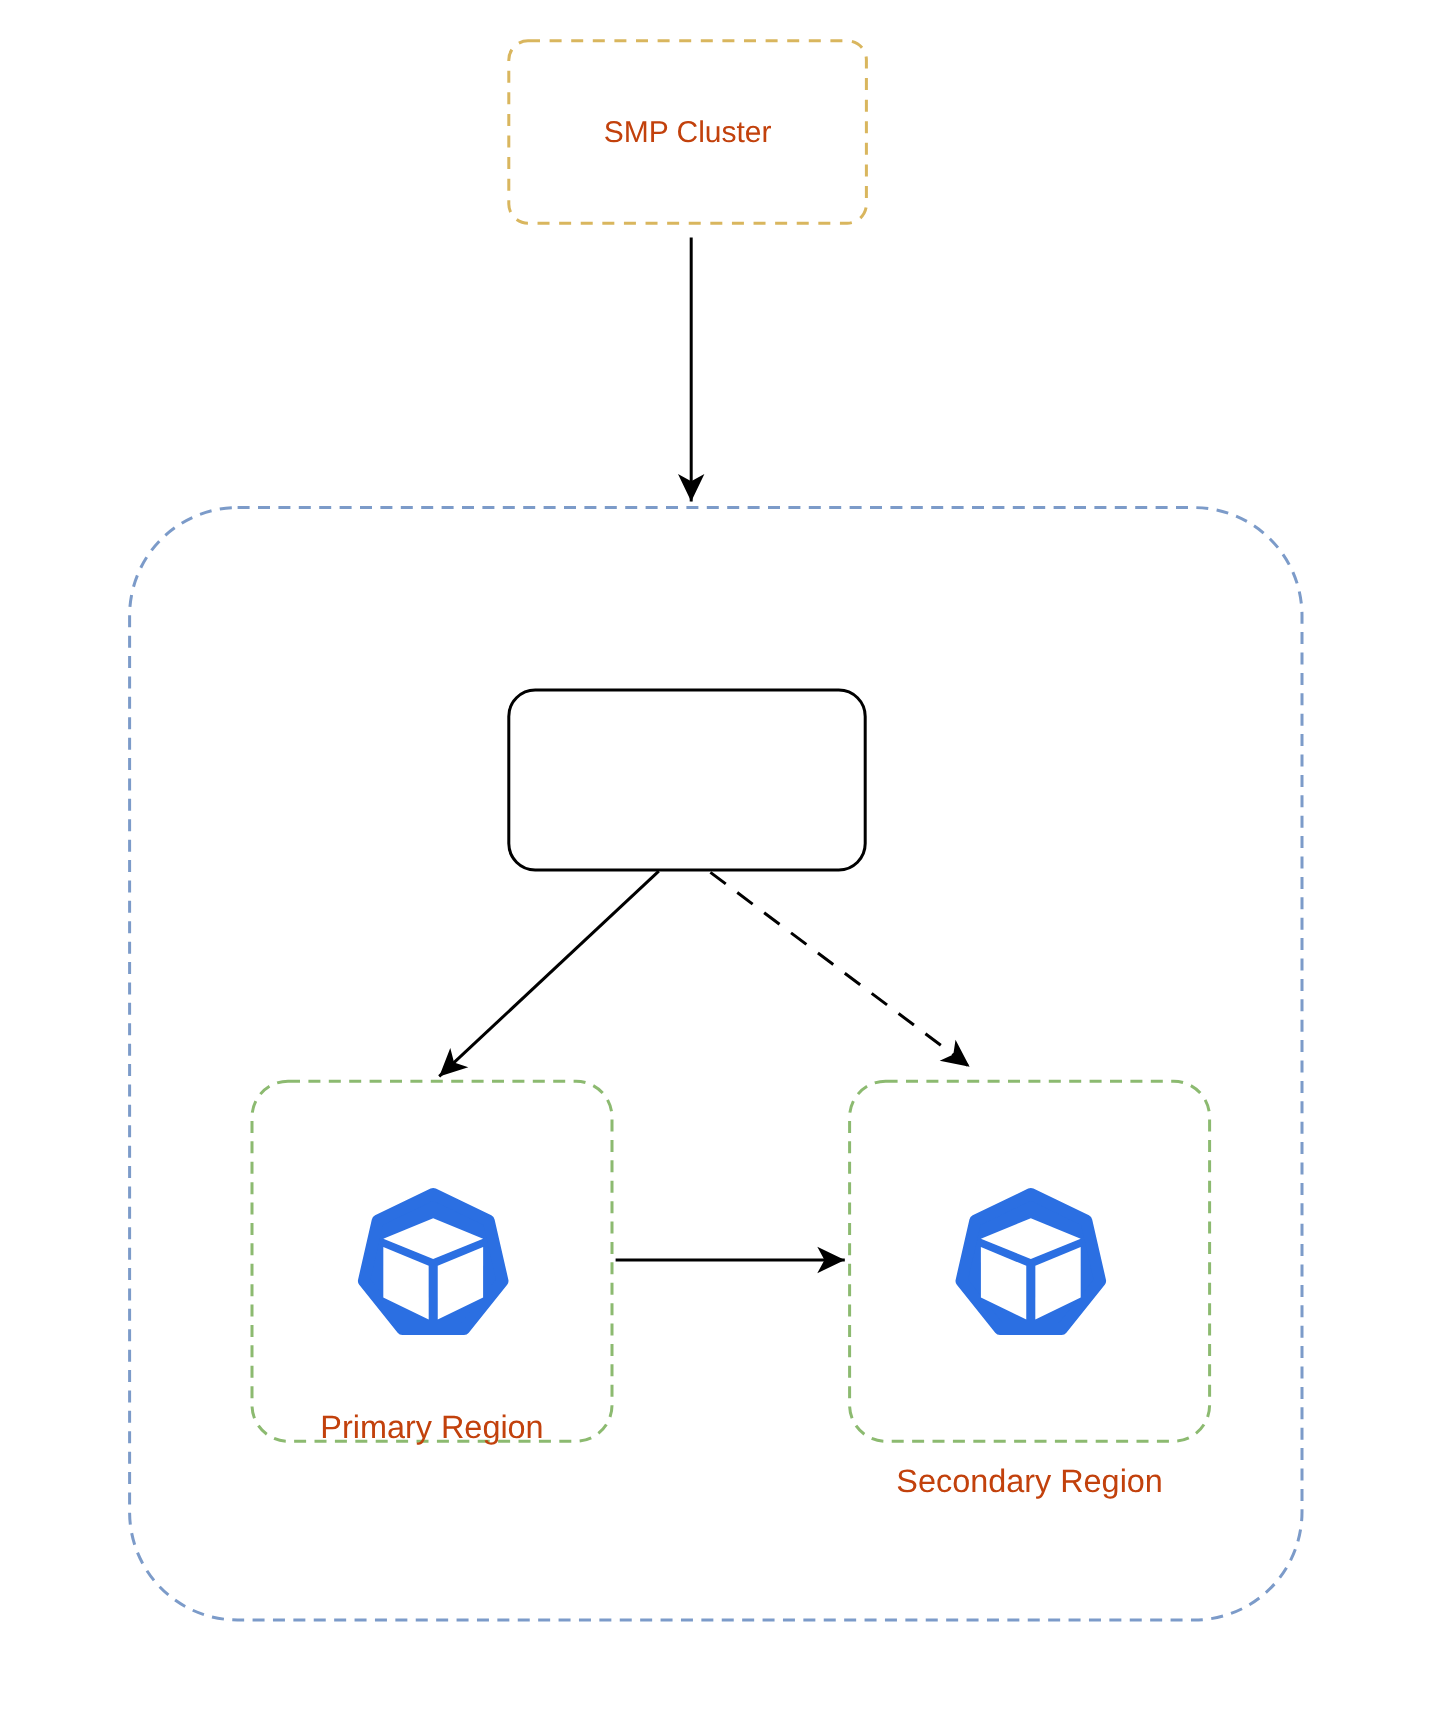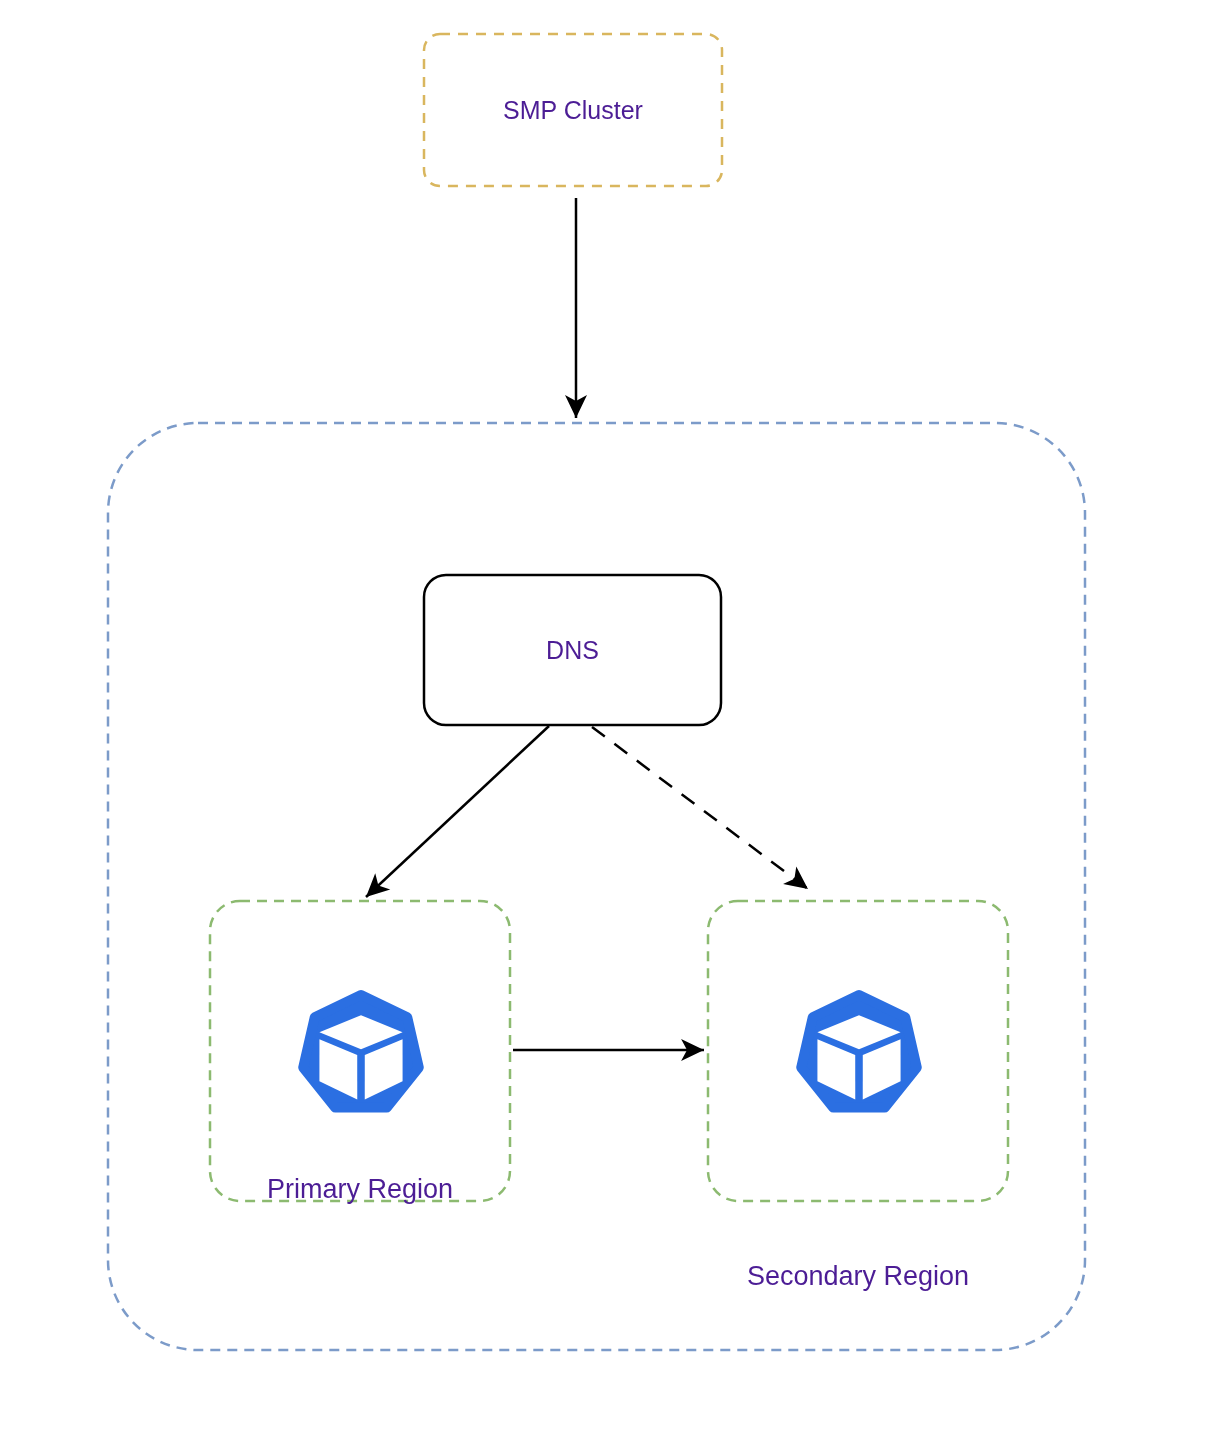--- a/index.html
+++ b/index.html
@@ -22,36 +22,36 @@
     width: 1210px;
     height: 1440px;
     display: block;
   }
   .label {
     position: absolute;
     display: flex;
     align-items: center;
     justify-content: center;
     text-align: center;
-    color: #4c1d95;
+    color: #c2410c;
     pointer-events: none;
     white-space: nowrap;
   }
   .node-label {
     font-size: 25px;
     line-height: 1.2;
   }
   .region-label {
     font-size: 27px;
     line-height: 1.2;
   }
   #smp-label   { left: 424px; top: 34px;  width: 298px; height: 152px; }
   #dns-label   { left: 424px; top: 575px; width: 297px; height: 150px; }
   #primary-label   { left: 160px; top: 1169px; width: 400px; height: 40px; }
-  #secondary-label { left: 658px; top: 1214px; width: 400px; height: 40px; margin-top: 42px; }
+  #secondary-label { left: 658px; top: 1214px; width: 400px; height: 40px; }
 </style>
 </head>
 <body>
 
 <div class="canvas">
 
   <svg class="diagram-layer" viewBox="0 0 1210 1440">
     <defs>
       <marker id="ah" viewBox="0 0 12 12" refX="11" refY="6" markerWidth="11" markerHeight="11" orient="auto-start-reverse">
         <path d="M1,1.2 L11,6 L1,10.8 L3.6,6 Z" fill="#000000"></path>
@@ -86,19 +86,18 @@
     <g transform="translate(796,990) scale(1.26)" fill="#2B6FE2">
       <path d="M50,4 L86.7,21.7 L95.8,61.5 L70.4,93.3 L29.6,93.3 L4.2,61.5 L13.3,21.7 Z" stroke-width="8" stroke-linejoin="round" stroke="#2B6FE2"></path>
       <polygon points="50,20 83,33.5 50,47 17,33.5" fill="#ffffff"></polygon>
       <polygon points="17,39 47,51.5 47,87 17,72.5" fill="#ffffff"></polygon>
       <polygon points="53,51.5 83,39 83,72.5 53,87" fill="#ffffff"></polygon>
     </g>
   </svg>
 
   <div id="smp-label" class="label node-label">SMP Cluster</div>
 
-  <div id="dns-label" class="label node-label">DNS</div>
 
   <div id="primary-label" class="label region-label">Primary Region</div>
 
   <div id="secondary-label" class="label region-label">Secondary Region</div>
 
 </div>
 
 </body></html>

